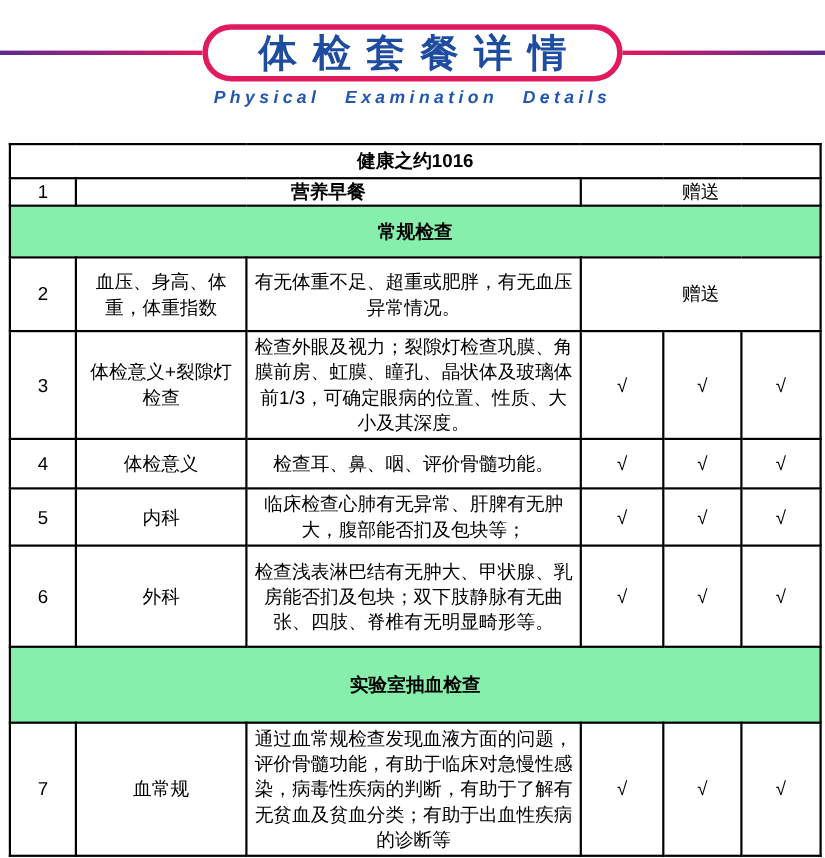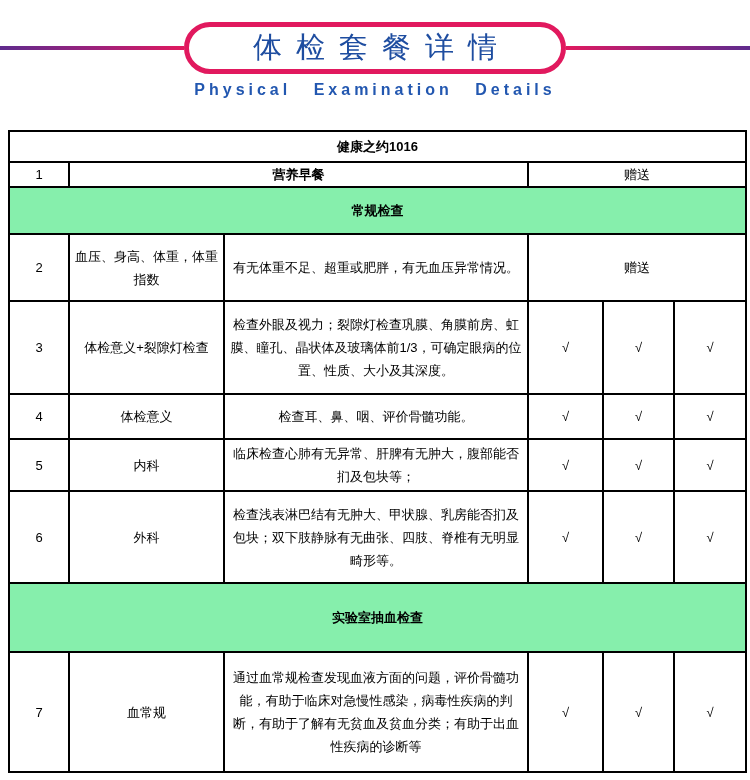--- a/index.html
+++ b/index.html
@@ -22,50 +22,51 @@
   .decor-line.right { background: linear-gradient(to left,  #5f2b8d 0%, #a0217a 55%, #e1195e 100%); }
   .pill {
     width: 382px; height: 52px;
     border: 5px solid #e1195e;
     border-radius: 27px;
     background: #ffffff;
     display: flex; align-items: center; justify-content: center;
   }
   .pill-title {
     color: #1e4da0;
-    font-size: 29px;
-    font-weight: normal;
+    font-size: 35px;
+    font-weight: bold;
     letter-spacing: 14px;
     padding-left: 14px;
     white-space: nowrap;
   }
   .subtitle {
     margin-top: 7px;
     text-align: center;
     color: #2257b0;
     font-size: 16px;
     font-weight: bold;
     letter-spacing: 4px;
     word-spacing: 14px;
     white-space: nowrap;
+    font-style: italic;
   }
   
   table.pkg {
     position: absolute;
     left: 8px; top: 130px;
     width: 737px;
     border-collapse: collapse;
     table-layout: fixed;
     background: #ffffff;
   }
   table.pkg td {
     border: 2px solid #000000;
     vertical-align: middle;
     text-align: center;
-    font-size: 13px;
+    font-size: 17px;
     color: #000000;
     line-height: 23px;
     overflow: hidden;
   }
   tr.r-title   { height: 31px; }
   tr.r-head    { height: 45px; }
   tr.r-1       { height: 25px; }
   tr.r-sec1    { height: 47px; }
   tr.r-2       { height: 67px; }
   tr.r-3       { height: 93px; }

